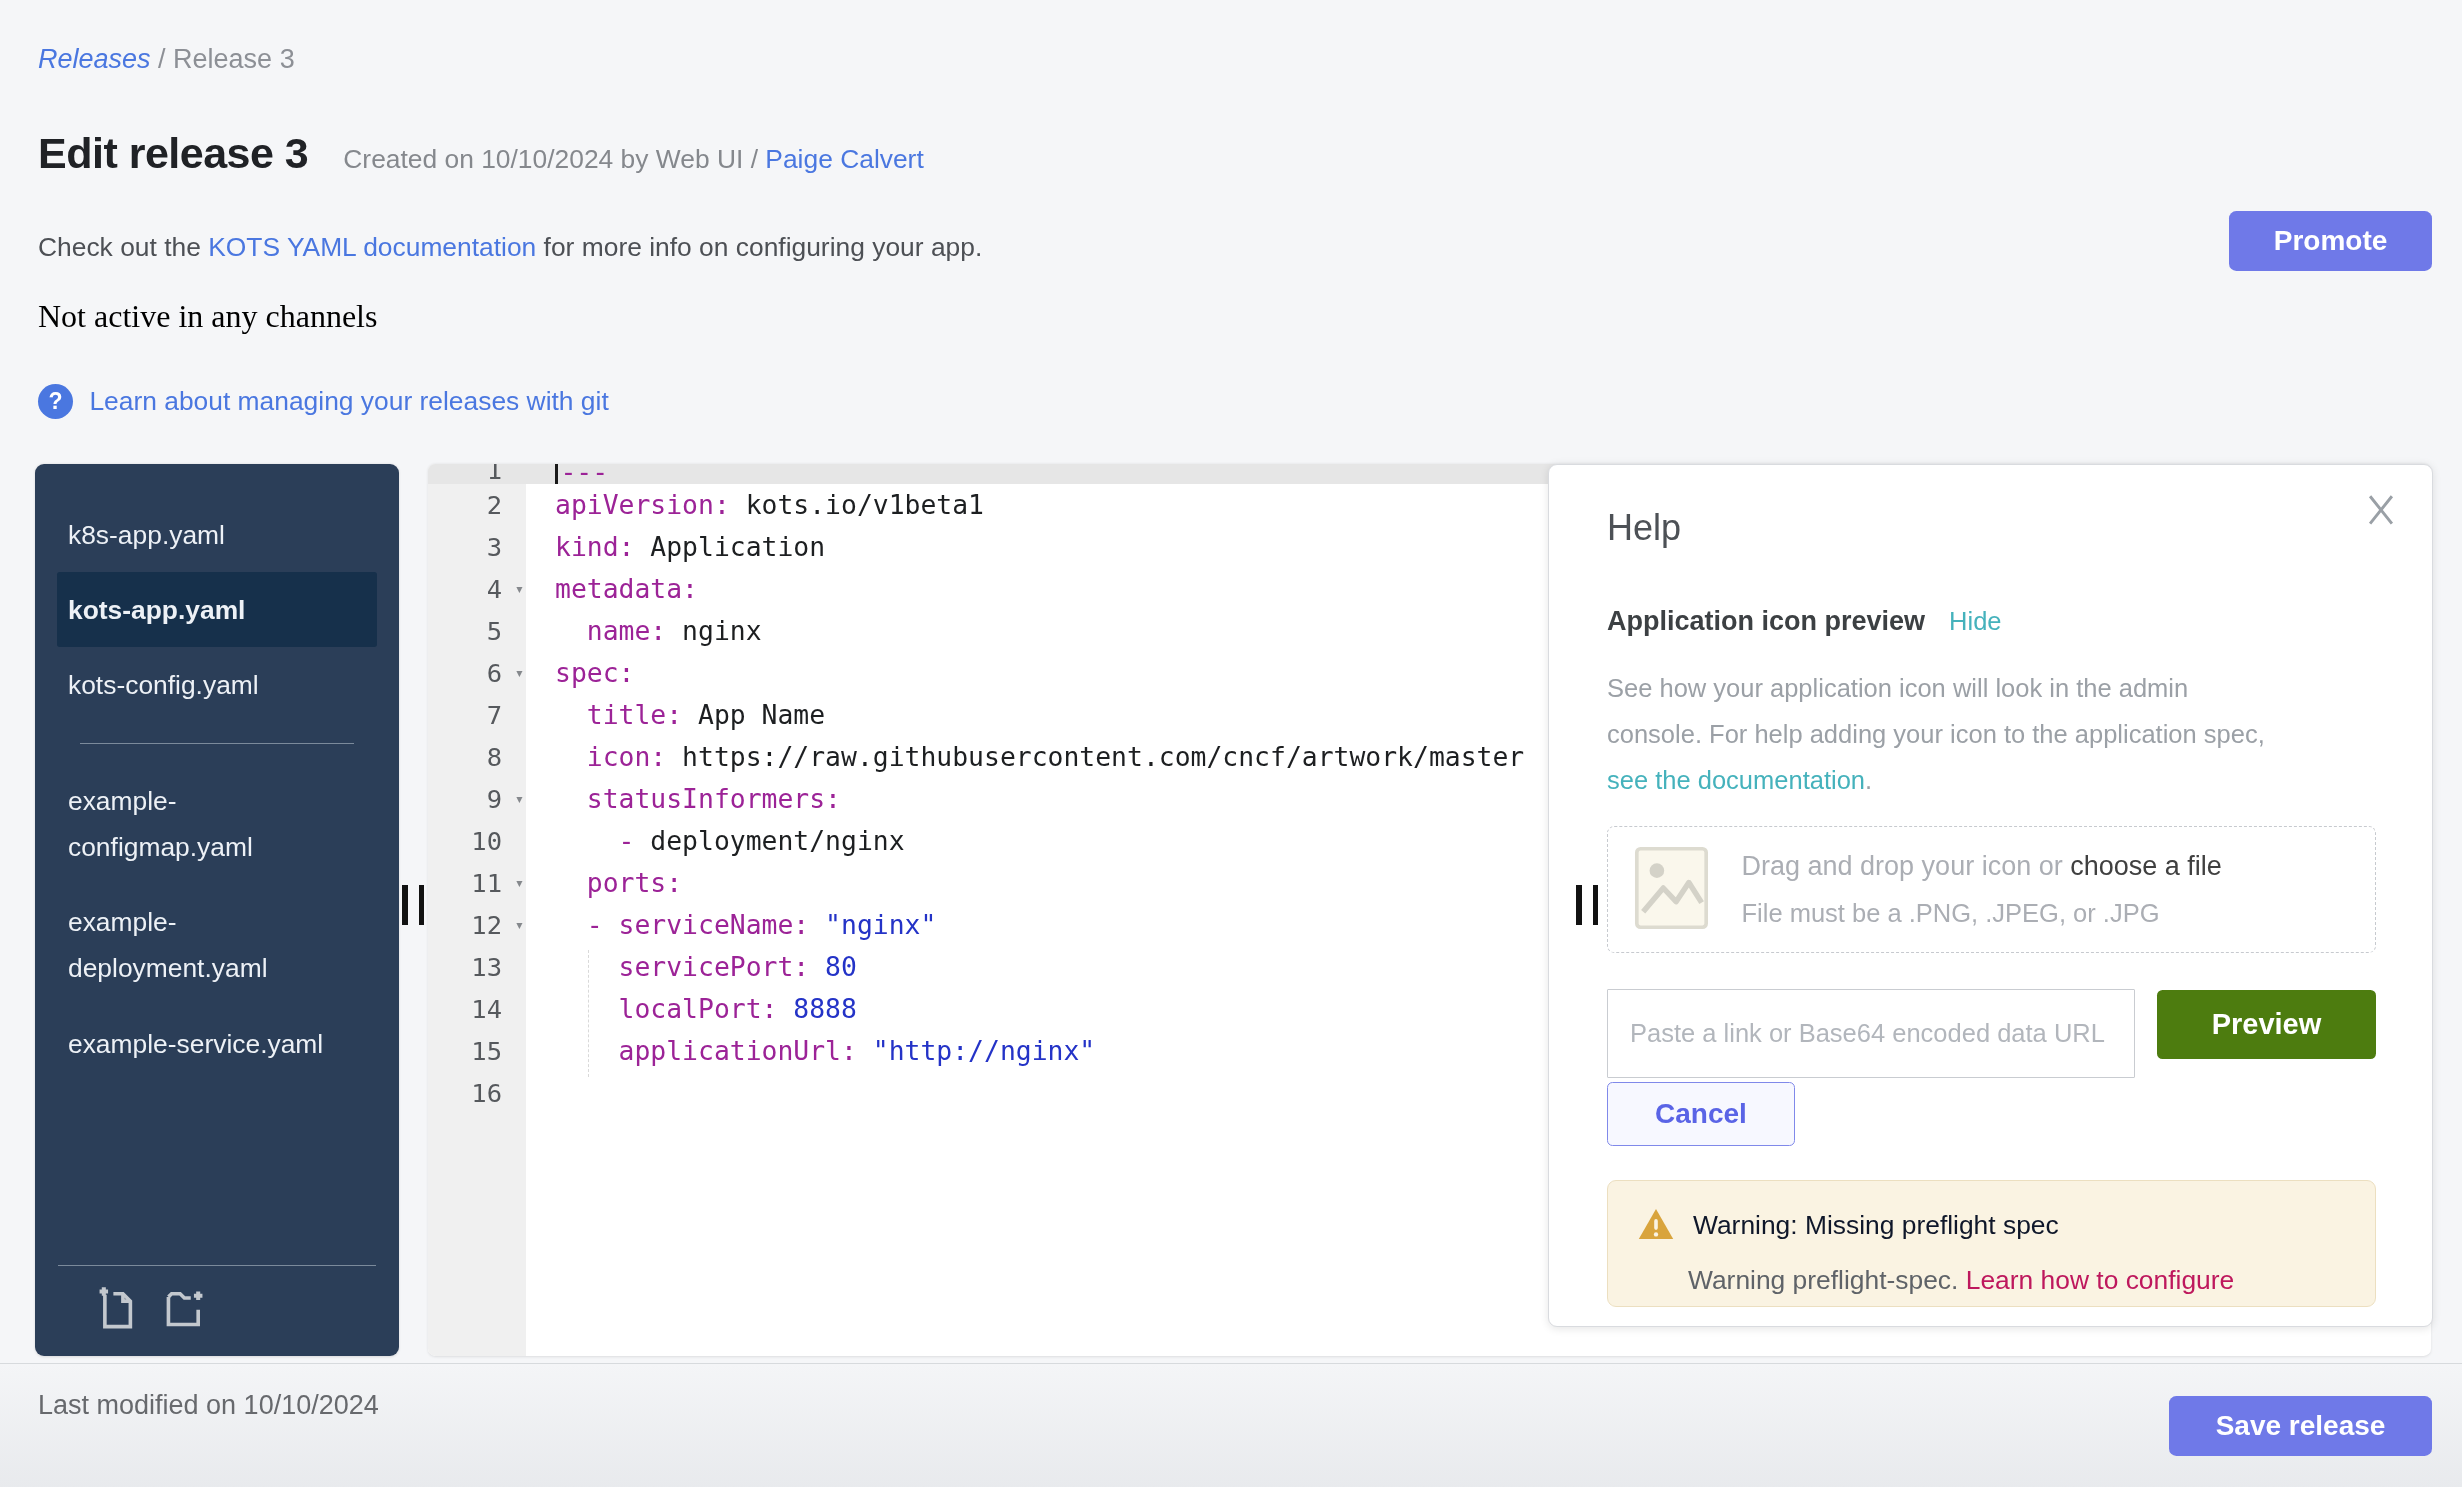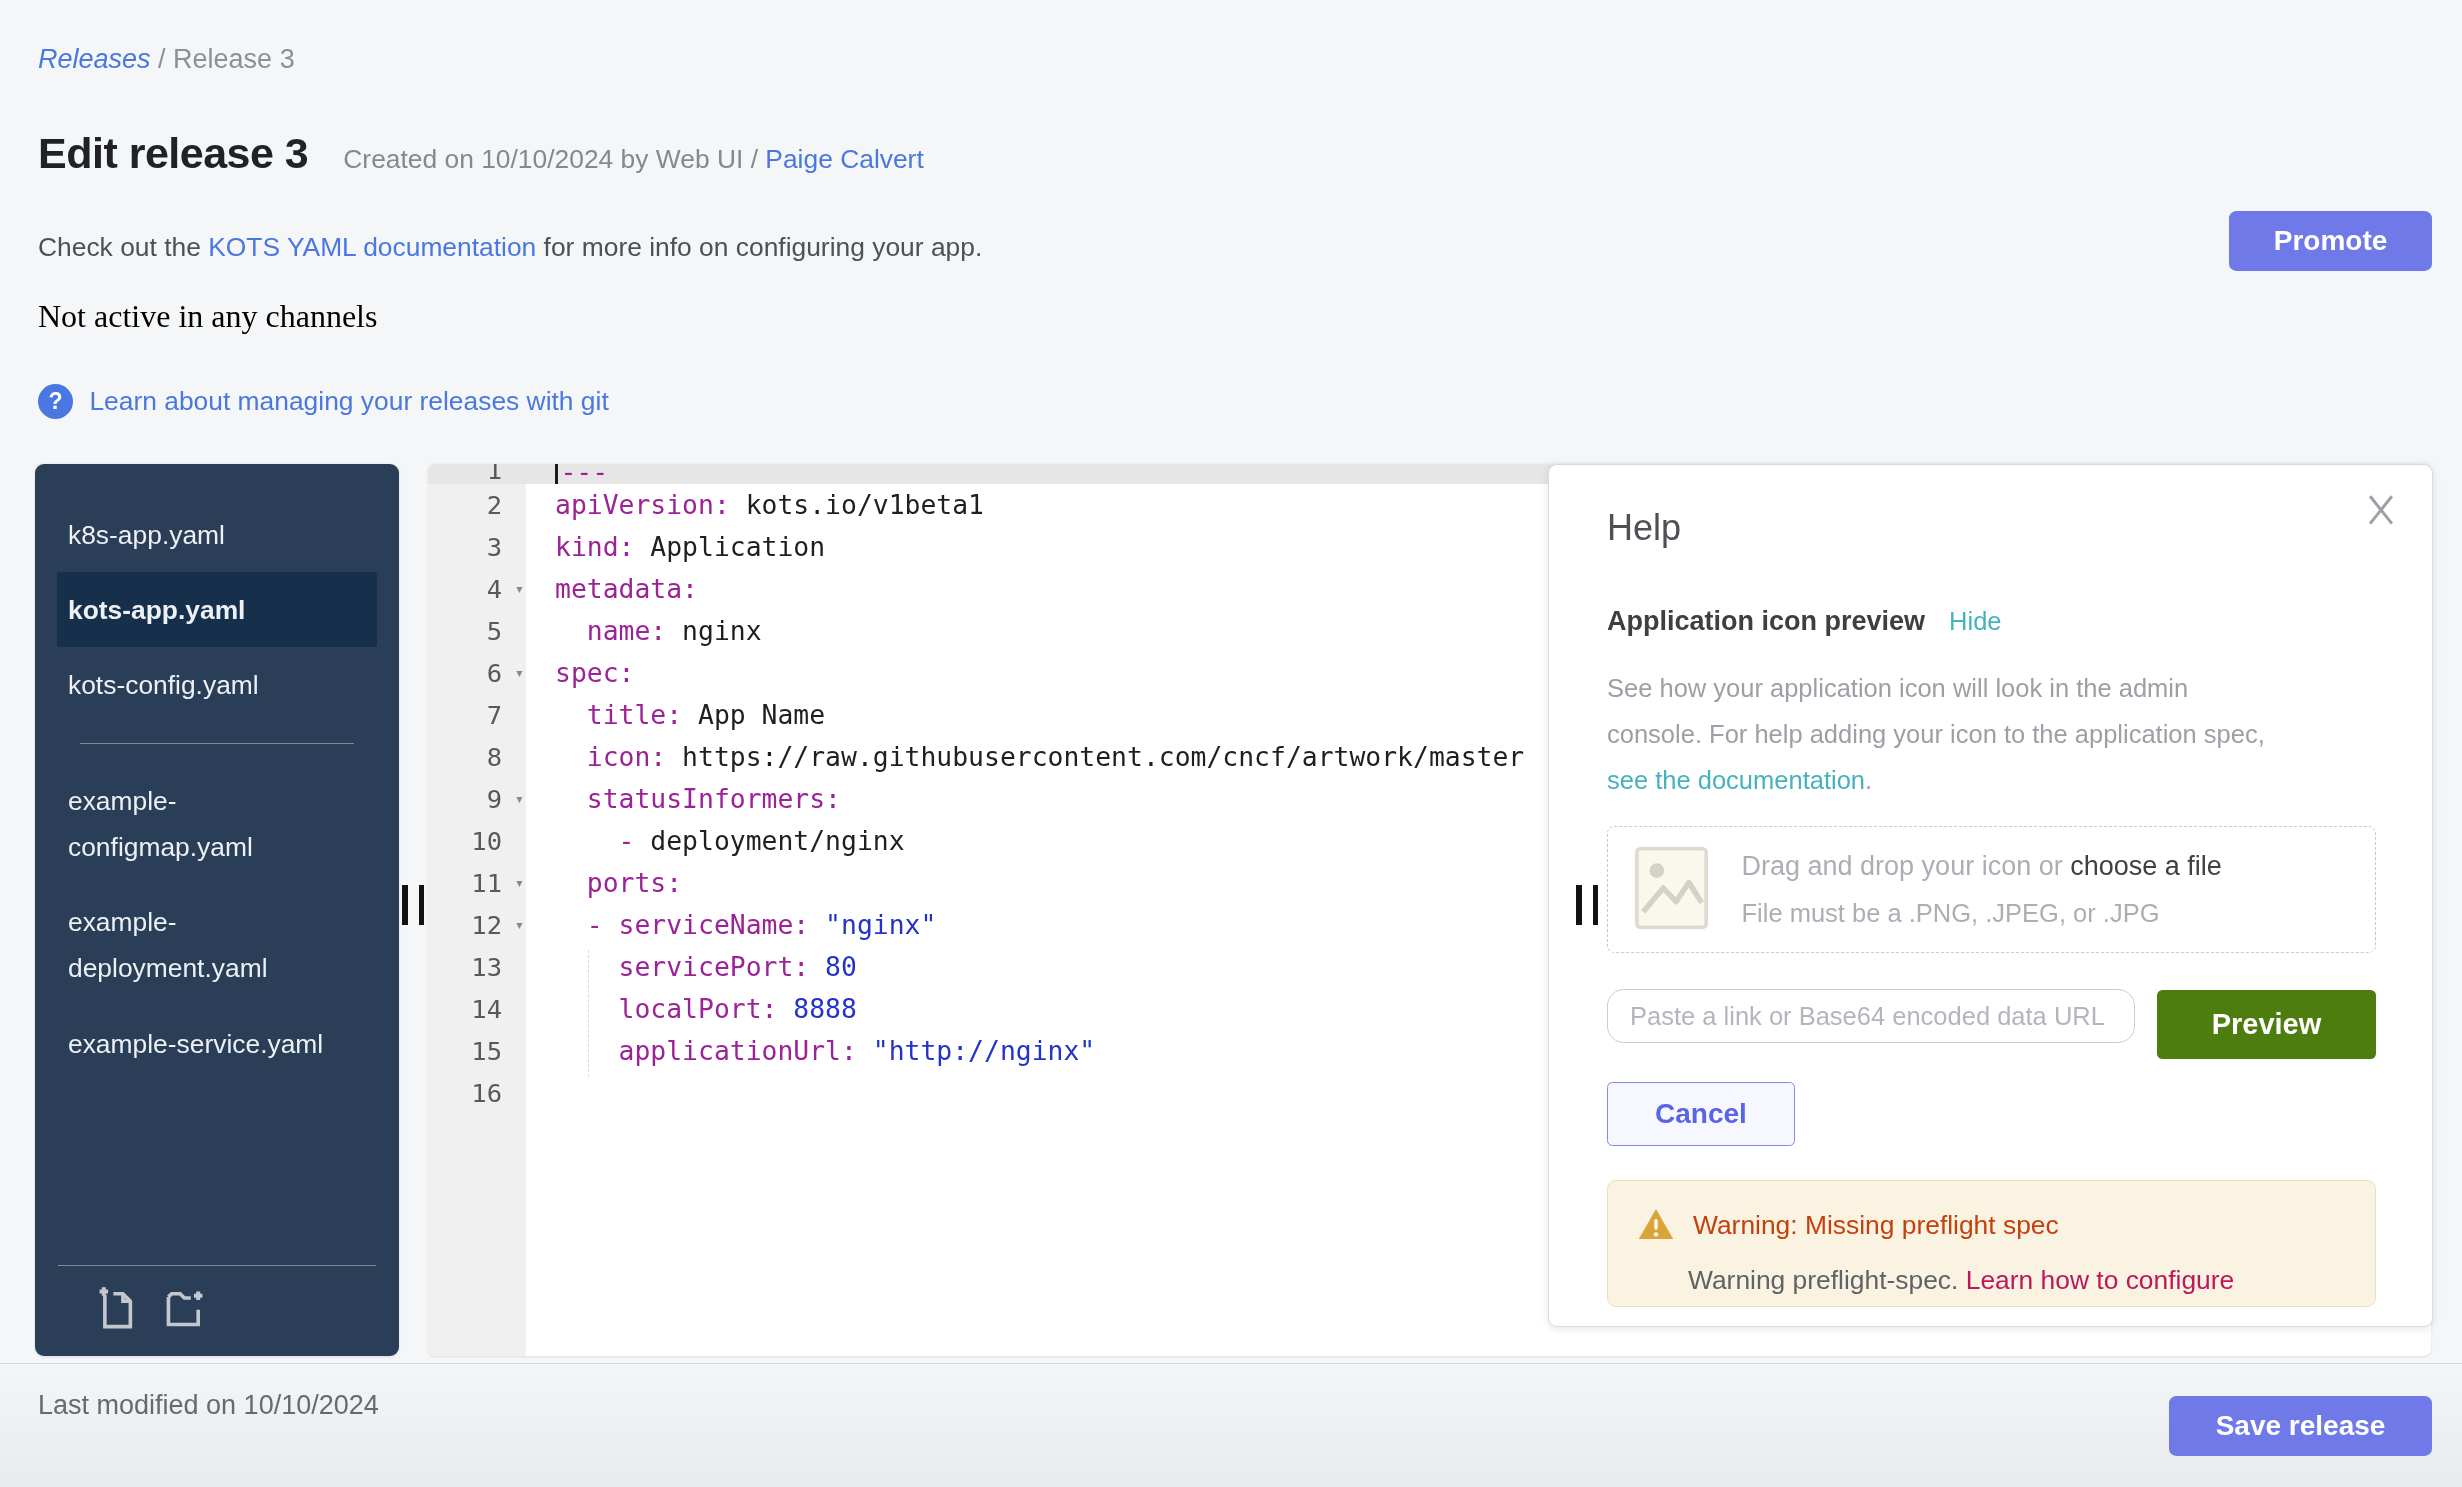--- a/index.html
+++ b/index.html
@@ -74,33 +74,33 @@
   .hide-link{font-size:25.5px;color:#45b2bc;text-decoration:none;}
   .help-body{position:absolute;left:58px;top:200px;width:738px;font-size:25.5px;line-height:46px;color:#9ba0a6;}
   .help-body a{color:#45b2bc;text-decoration:none;}
   .dropzone{position:absolute;left:58px;top:361px;width:769px;height:127px;border:1.8px dashed #c7cacf;
     border-radius:7.3px;box-sizing:border-box;display:flex;align-items:center;}
   .dz-icon{margin-left:25.5px;}
   .dz-text{margin-left:33px;}
   .dz-line1{font-size:27px;color:#abaeb4;}
   .dz-line1 a{color:#404040;text-decoration:none;}
   .dz-line2{font-size:25.5px;color:#abaeb4;margin-top:17px;}
-  .icon-input{position:absolute;left:58px;top:524px;width:528px;height:54px;border:1.8px solid #c9ccd1;
-    border-radius:17px;box-sizing:border-box;font-size:25.5px;padding:0 22px;color:#ef4444;
+  .icon-input{position:absolute;left:58px;top:524px;width:528px;height:89px;border:1.8px solid #c9ccd1;
+    border-radius:1px;box-sizing:border-box;font-size:25.5px;padding:0 22px;color:#ef4444;
     font-family:"Liberation Sans",sans-serif;background:#fff;}
   .icon-input::placeholder{color:#b2b6bc;}
   .preview-btn{position:absolute;left:608px;top:525px;width:219px;height:69px;border-radius:5.5px;
     background:#4d7c0f;font-size:29px;}
   .cancel-btn{position:absolute;left:58px;top:617px;width:188px;height:64px;border-radius:5.5px;
     background:#f7f8ff;border:1.8px solid #8089ea;color:#5a64e6;font-size:28px;font-weight:bold;
     font-family:"Liberation Sans",sans-serif;cursor:pointer;}
   .warning-box{position:absolute;left:58px;top:715px;width:769px;height:127px;background:#faf3e2;
     border:0.9px solid #ecdfc0;border-radius:9px;box-sizing:border-box;}
   .warn-row{display:flex;align-items:center;gap:18px;margin:25.5px 0 0 29px;}
-  .warn-title{font-size:26.4px;color:#c2410c;}
+  .warn-title{font-size:26.4px;color:#0f172a;}
   .warn-line2{margin:20px 0 0 80px;font-size:26.4px;color:#5f6368;}
   .warn-line2 a{color:#be185d;text-decoration:none;}
   
   .footer{position:absolute;left:0;top:1363px;width:100%;height:125px;
     border-top:1.8px solid #d7dadd;background:linear-gradient(#f4f5f7,#e8eaed);}
   .last-modified{position:absolute;left:38px;top:25.5px;font-size:27px;color:#67696d;}
   .save-btn{position:absolute;right:30px;top:32px;width:263px;height:60px;font-size:28px;}
 </style>
 </head>
 <body>

